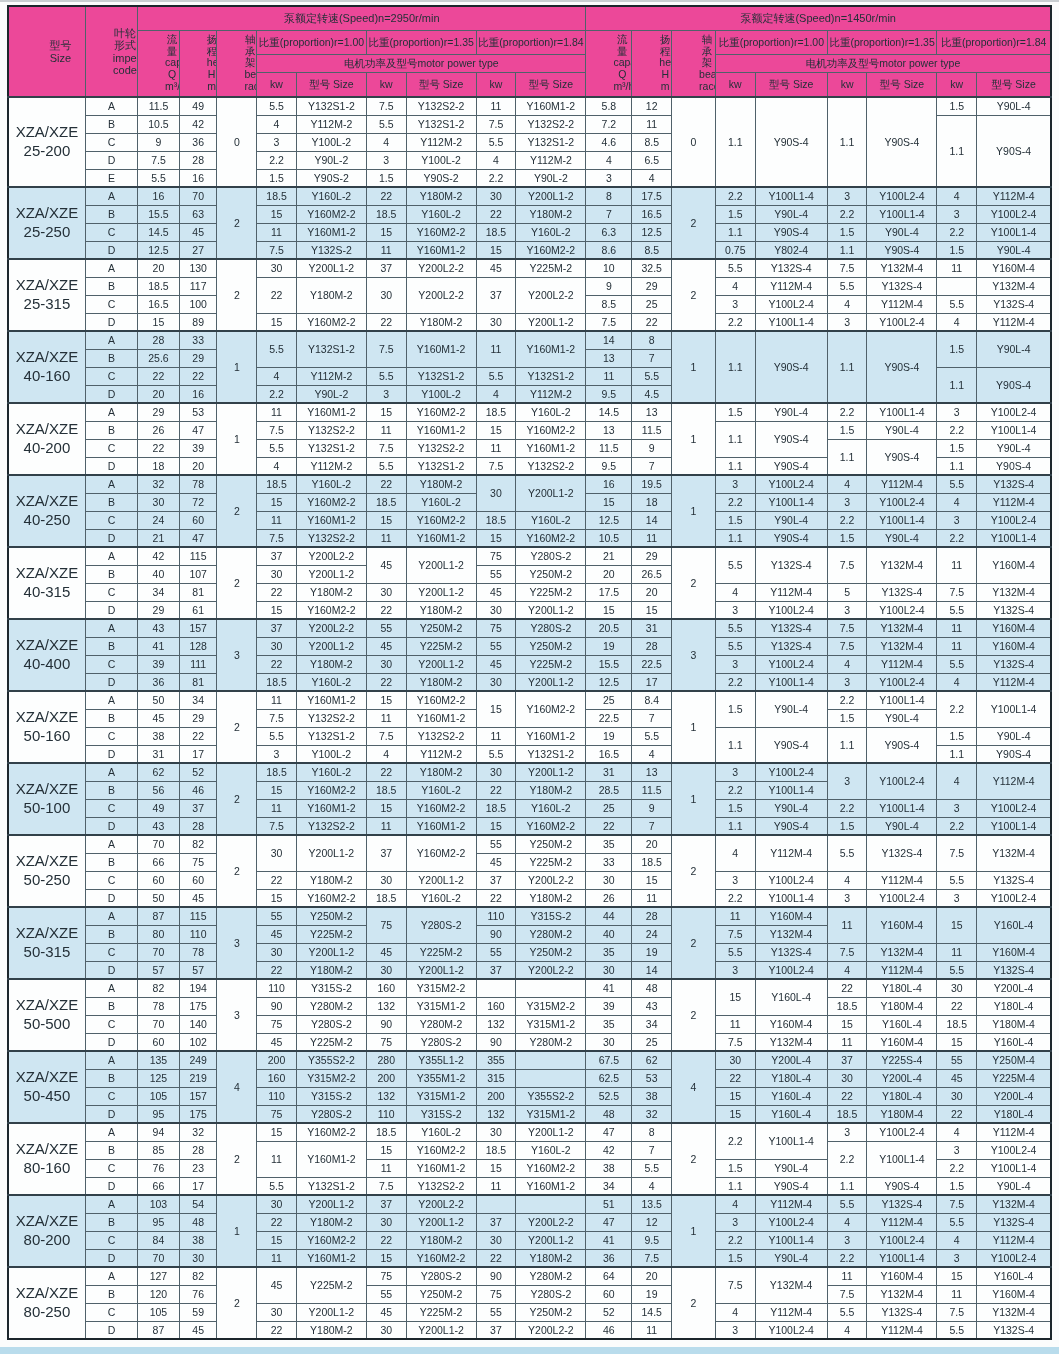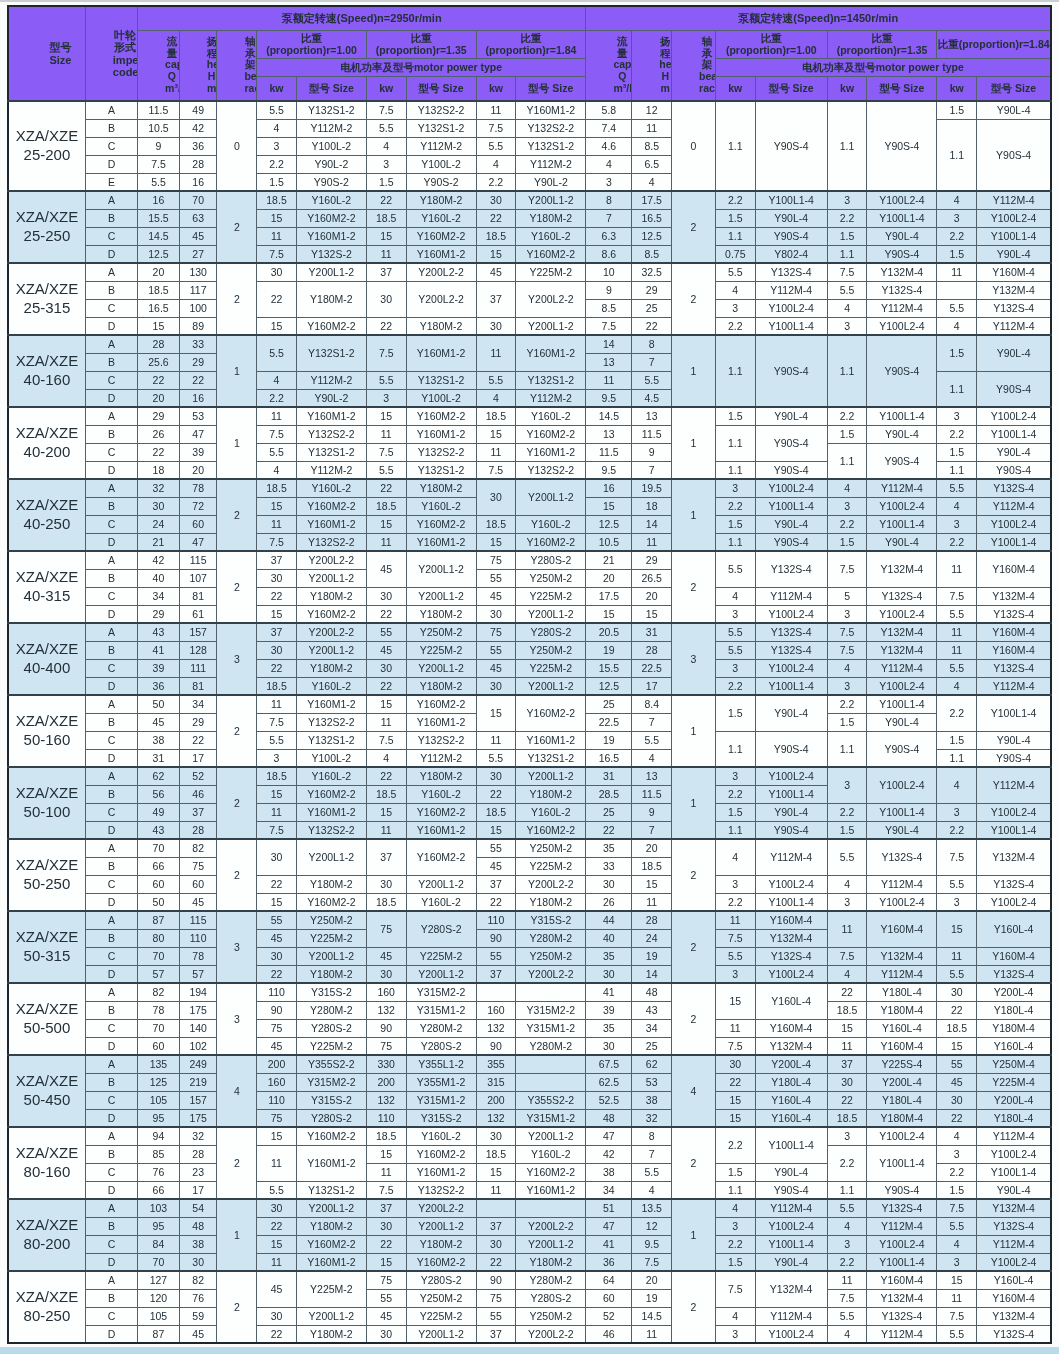--- a/index.html
+++ b/index.html
@@ -13,21 +13,21 @@
   .scan-top-edge { position:absolute; top:0; left:0; width:100%; height:2px; background:#c9ced1; }
   table.spec {
     border-collapse:collapse; table-layout:fixed; width:1045px;
     border:2px solid #1c262c;
   }
   th, td {
     border:1px solid #50616a; text-align:center; vertical-align:middle;
     color:#243038; overflow:hidden;
   }
   thead th {
-    font-weight:bold; font-size:10.5px; background:#8b5cf6; padding:1px 0;
+    font-weight:normal; font-size:10.5px; background:#ec4899; padding:1px 0;
     line-height:1.2;
   }
   thead tr.r1 th { height:24px; font-size:11px; }
   thead tr.r2 th { height:24px;text-align:center; }
   thead tr.r3 th { height:18px;text-align:center; }
   thead tr.r4 th { height:25px; }
   .pre { white-space:pre-line; line-height:1.12;padding-left:27px; }
   tbody td {
     font-size:10.5px; height:18px; padding:0; background:#fdfefe;
     white-space:nowrap; line-height:1;
@@ -158,21 +158,21 @@
         <tr>
           <td>B</td>
           <td>10.5</td>
           <td>42</td>
           <td>4</td>
           <td>Y112M-2</td>
           <td>5.5</td>
           <td>Y132S1-2</td>
           <td>7.5</td>
           <td>Y132S2-2</td>
-          <td>7.4</td>
+          <td>7.2</td>
           <td>11</td>
           <td rowspan="4">1.1</td>
           <td rowspan="4">Y90S-4</td>
         </tr>
         <tr>
           <td>C</td>
           <td>9</td>
           <td>36</td>
           <td>3</td>
           <td>Y100L-2</td>
@@ -1123,21 +1123,21 @@
           <td rowspan="4" class="size-cell">
             <div>XZA/XZE</div>
             <div>50-450</div>
           </td>
           <td>A</td>
           <td>135</td>
           <td>249</td>
           <td rowspan="4">4</td>
           <td>200</td>
           <td>Y355S2-2</td>
-          <td>330</td>
+          <td>280</td>
           <td>Y355L1-2</td>
           <td>355</td>
           <td></td>
           <td>67.5</td>
           <td>62</td>
           <td rowspan="4">4</td>
           <td>30</td>
           <td>Y200L-4</td>
           <td>37</td>
           <td>Y225S-4</td>

